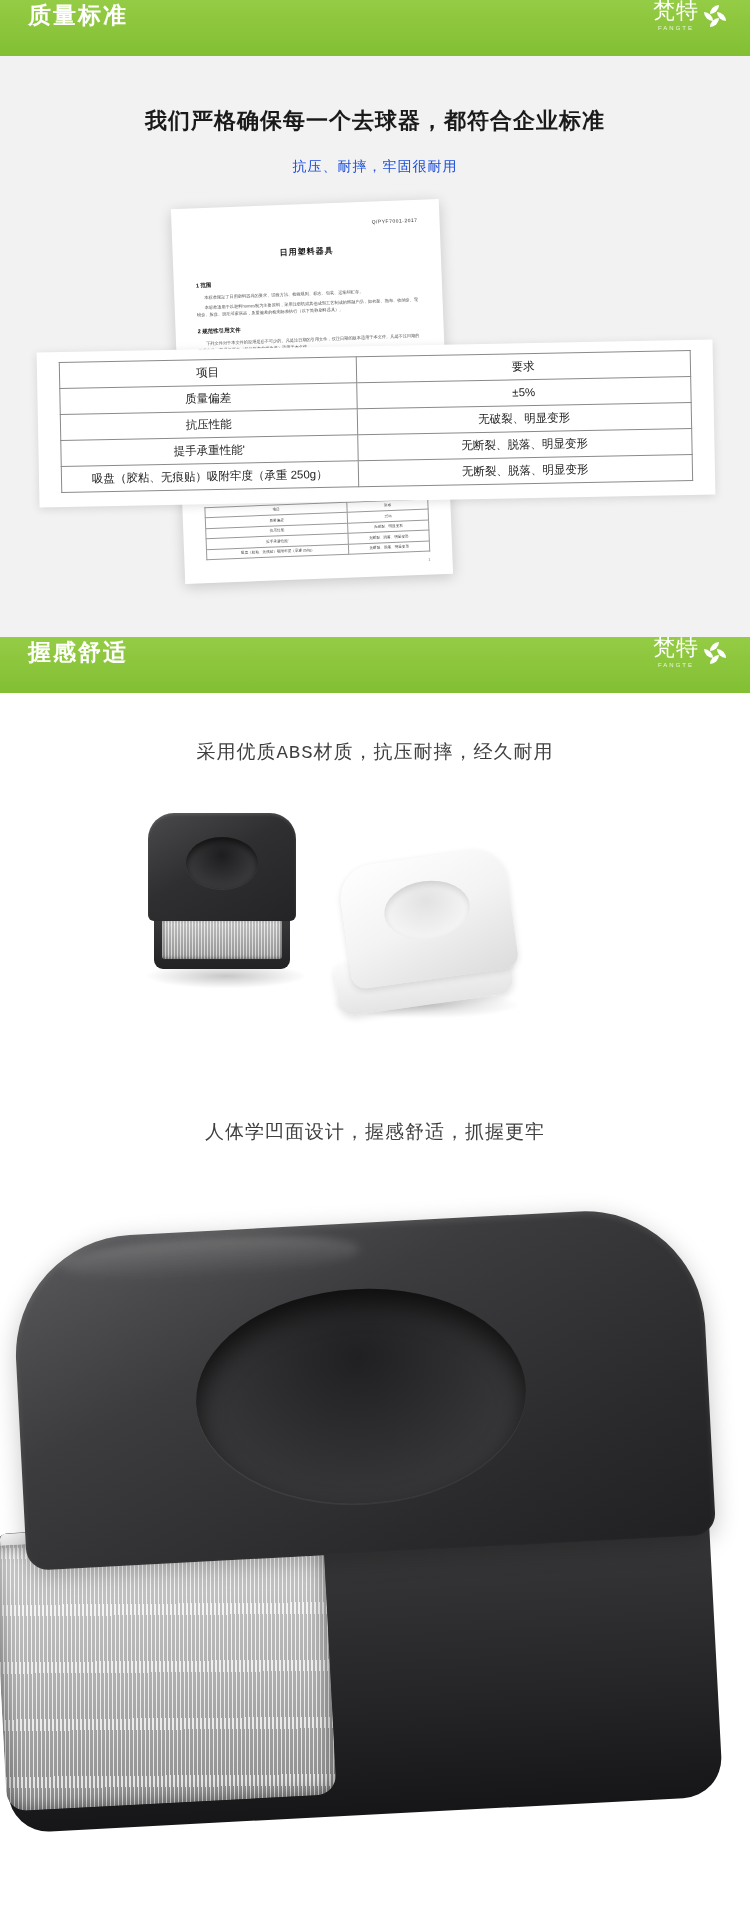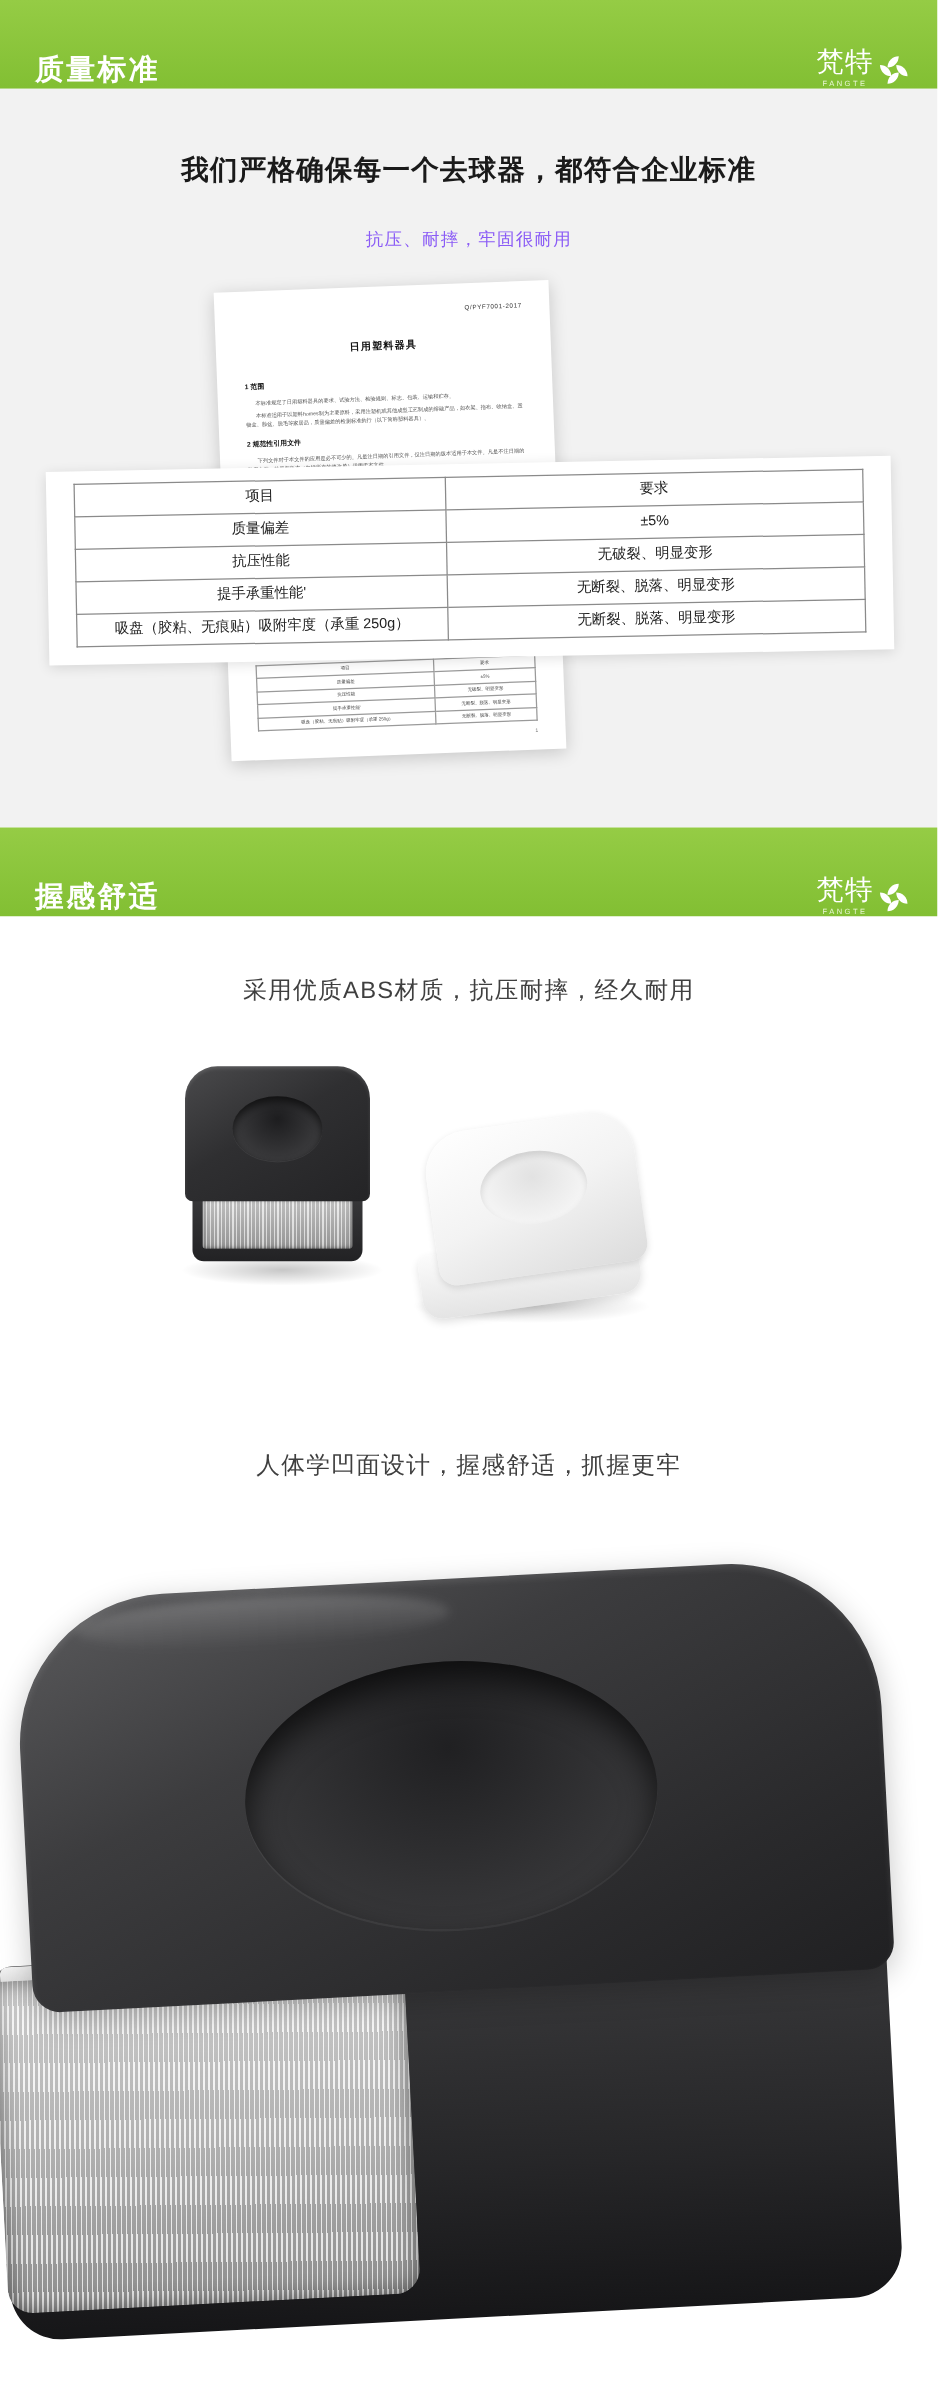--- a/index.html
+++ b/index.html
@@ -14,25 +14,25 @@
     -webkit-font-smoothing: antialiased;
   }
   .page {
     width: 750px;
     position: relative;
     overflow: hidden;
   }
 
   
   .section-bar {
-    height: 71px;
+    height: 56px;
     background: #8cc63e;
     background: linear-gradient(180deg,#95cc45 0%,#82bf33 100%);
     display: flex;
-    align-items: flex-end;
+    align-items: flex-start;
     justify-content: space-between;
     padding: 0 24px 0 28px;
     box-sizing: border-box;
     position: relative;
   }
   .section-bar .title {
     color: #ffffff;
     font-size: 23px;
     font-weight: bold;
     letter-spacing: 2px;
@@ -88,22 +88,22 @@
   .headline {
     text-align: center;
     font-size: 22px;
     font-weight: bold;
     color: #1a1a1a;
     letter-spacing: 1px;
   }
   .subline {
     text-align: center;
     font-size: 14px;
-    color: #8b5cf6;
-    margin-top: 32px;
+    color: #1d4ed8;
+    margin-top: 22px;
     letter-spacing: 1px;
   }
 
   .doc-wrap {
     position: relative;
     height: 400px;
     margin-top: 18px;
   }
   
   .doc-sheet {
@@ -207,20 +207,21 @@
   }
   .spec-table thead th {
     font-weight: normal;
   }
   .spec-table .col-item { width: 47%; }
 
   
   .detail-block {
     background: #ffffff;
     padding: 46px 0 0 0;
+    font-family: Liberation Mono, monospace;
   }
   .detail-caption {
     text-align: center;
     font-size: 19px;
     color: #3f3f3f;
     letter-spacing: 1px;
   }
   .detail-caption.second {
     margin-top: 0;
     padding: 34px 0 40px 0;

